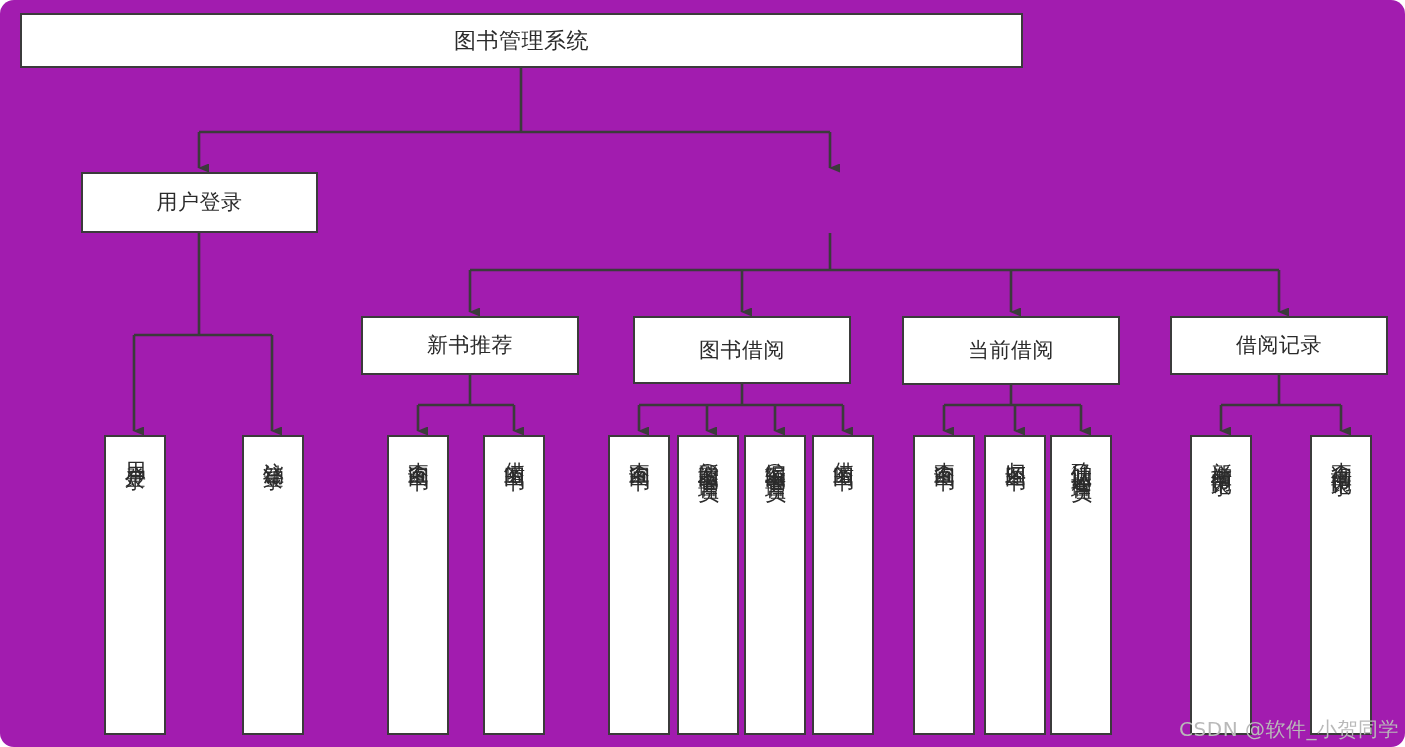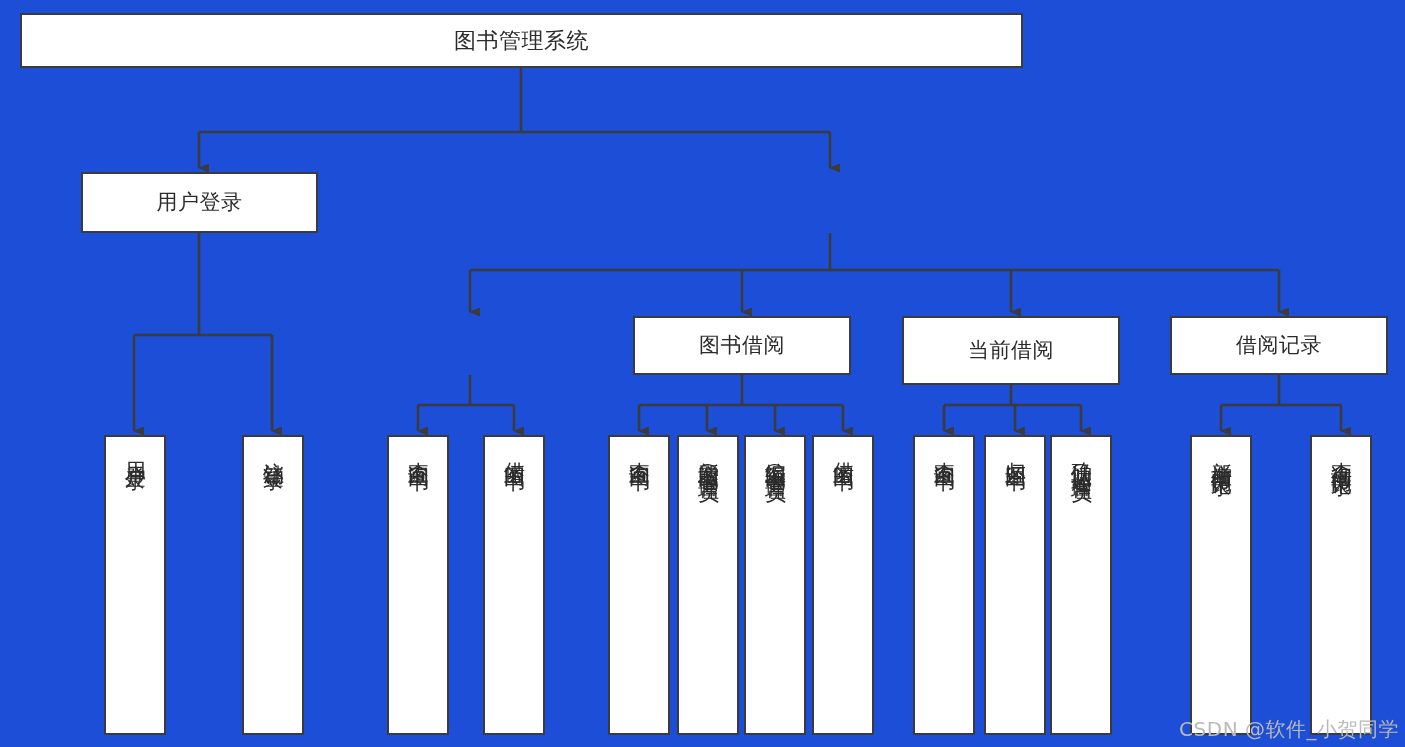--- a/index.html
+++ b/index.html
@@ -8,22 +8,23 @@
     padding: 0;
     background: #ffffff;
   }
   body {
     font-family: "DejaVu Sans", "Liberation Sans", sans-serif;
   }
   #diagram-root {
     position: relative;
     width: 1405px;
     height: 747px;
-    background: #1d4ed8;
+    background: #a21caf;
     overflow: hidden;
+    border-radius: 14px;
   }
   #diagram-svg {
     position: absolute;
     left: 0;
     top: 0;
     width: 1405px;
     height: 747px;
   }
   .node {
     position: absolute;
@@ -147,21 +148,24 @@
   </svg>
 
   <div class="node root horizontal" style="left:20px; top:13px; width:1003px; height:55px;">
     <span class="node-label">图书管理系统</span>
   </div>
 
   <div class="node horizontal" style="left:81px; top:172px; width:237px; height:61px;">
     <span class="node-label">用户登录</span>
   </div>
 
-  <div class="node horizontal" style="left:633px; top:316px; width:218px; height:59px;">
+  <div class="node horizontal" style="left:361px; top:316px; width:218px; height:59px;">
+    <span class="node-label">新书推荐</span>
+  </div>
+  <div class="node horizontal" style="left:633px; top:316px; width:218px; height:68px;">
     <span class="node-label">图书借阅</span>
   </div>
   <div class="node horizontal" style="left:902px; top:316px; width:218px; height:69px;">
     <span class="node-label">当前借阅</span>
   </div>
   <div class="node horizontal" style="left:1170px; top:316px; width:218px; height:59px;">
     <span class="node-label">借阅记录</span>
   </div>
 
   <div class="node vertical" style="left:104px; top:435px; width:62px; height:300px;">

